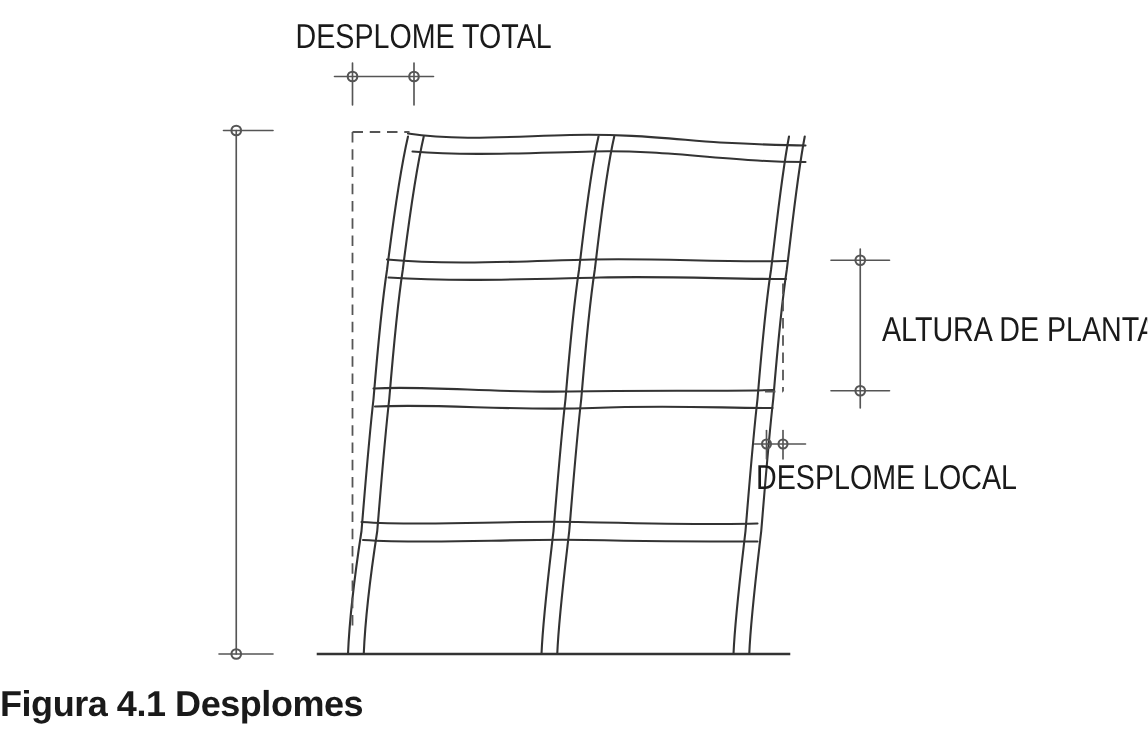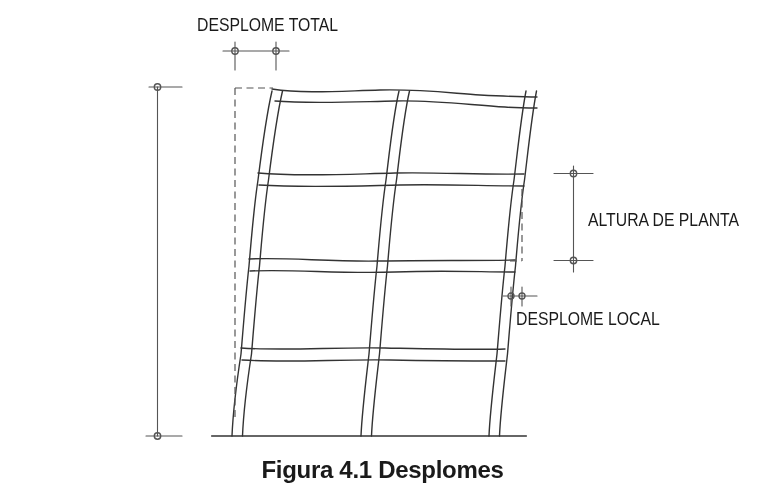--- a/index.html
+++ b/index.html
@@ -11,32 +11,32 @@
     overflow:hidden;
   }
   svg{position:absolute;left:0;top:0;}
   .frame-stroke{stroke:var(--frame-line,#333333);fill:none;stroke-width:1.4;stroke-linecap:round;}
   .ground-stroke{stroke:var(--frame-line,#333333);fill:none;stroke-width:1.7;stroke-linecap:square;}
   .dim-stroke{stroke:var(--dimension-line,#555555);fill:none;stroke-width:1.1;stroke-linecap:round;}
   .dim-circle{stroke:var(--dimension-line,#444444);fill:none;stroke-width:1.4;}
   .dash-stroke{stroke:var(--dimension-line,#5a5a5a);fill:none;stroke-width:1.2;stroke-dasharray:7 4.5;}
   .diagram-label{
     position:absolute;
-    font-size:19px;line-height:19px;
+    font-size:23px;line-height:19px;
     color:var(--text,#1a1a1a);
     white-space:nowrap;
   }
   .diagram-label .narrow{
     display:inline-block;
     transform:scaleX(0.83);
     transform-origin:0 50%;
   }
   .figure-caption{
     position:absolute;left:0;right:0;top:457px;
-    text-align:center;
+    text-align:left;
     font-size:24px;line-height:26px;font-weight:bold;
     color:var(--text,#111111);
     letter-spacing:-0.3px;
   }
 </style>
 </head>
 <body>
 
 <div class="canvas">
 
@@ -124,19 +124,19 @@
 
   <div class="diagram-label" style="left:197px;top:15px;">
     <span class="narrow">DESPLOME TOTAL</span>
   </div>
 
 
   <div class="diagram-label" style="left:588px;top:210px;">
     <span class="narrow">ALTURA DE PLANTA</span>
   </div>
 
-  <div class="diagram-label" style="left:516px;top:309px;">
+  <div class="diagram-label" style="left:504px;top:309px;">
     <span class="narrow">DESPLOME LOCAL</span>
   </div>
 
   <div class="figure-caption">Figura 4.1 Desplomes</div>
 
 </div>
 
 </body></html>

